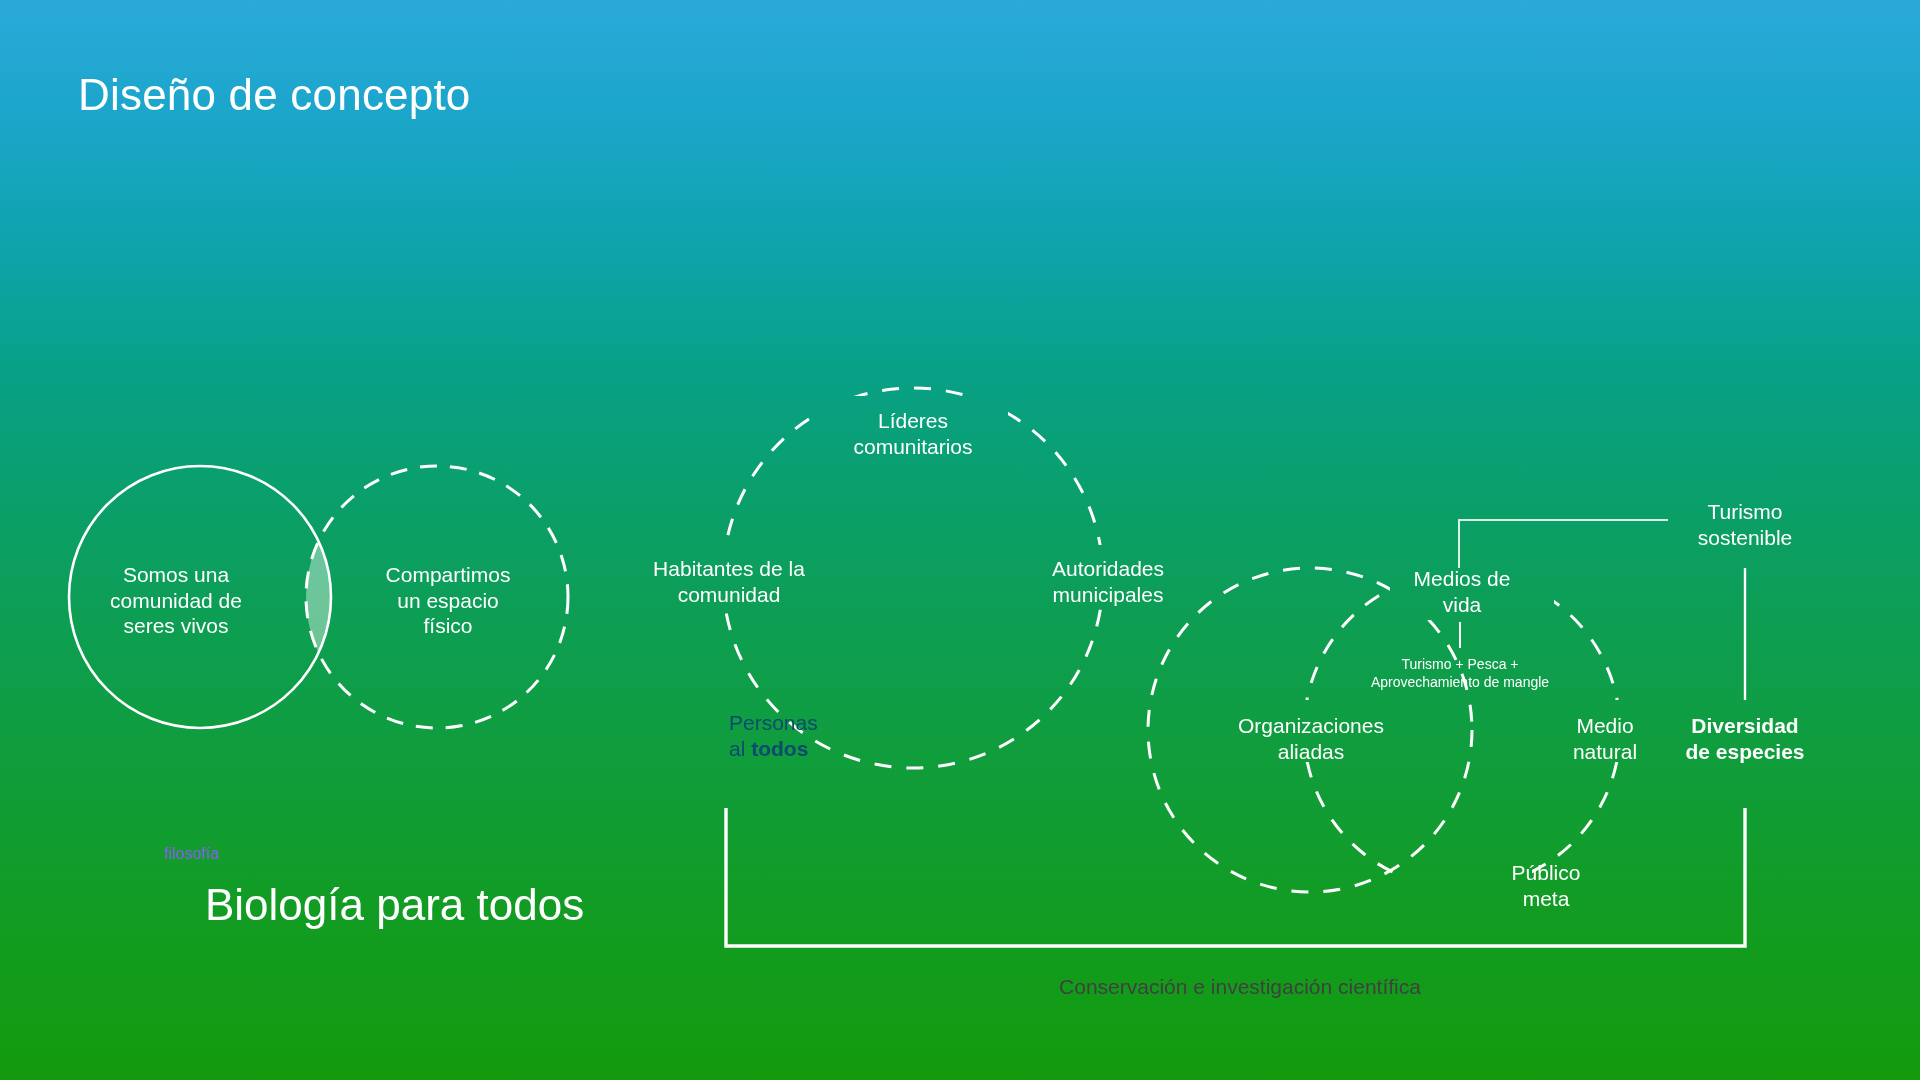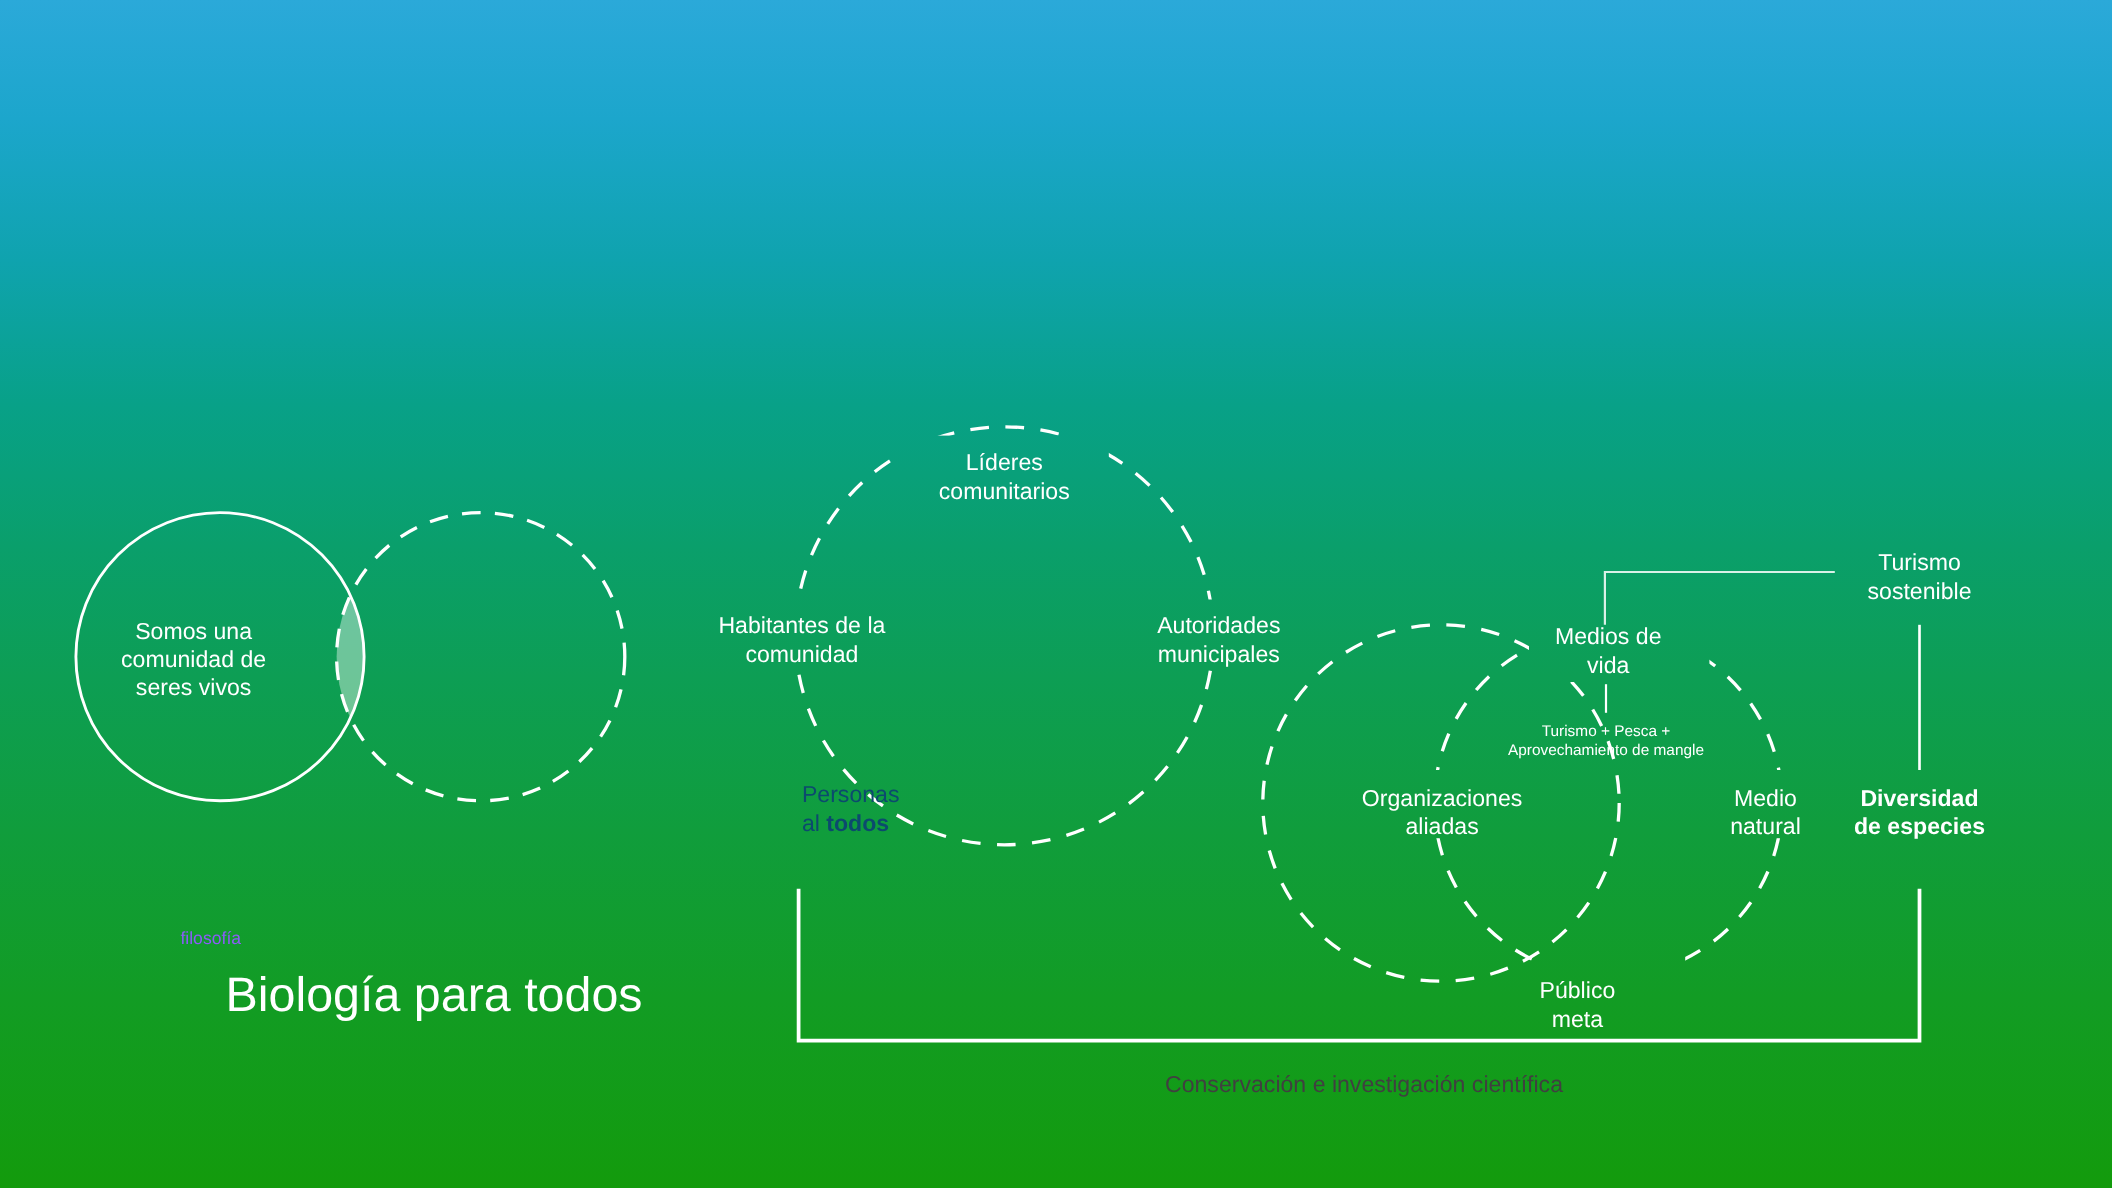--- a/index.html
+++ b/index.html
@@ -73,20 +73,21 @@
     left:1240px;top:975px;
     transform:translateX(-50%);
     font-size:21px;font-weight:400;color:#404040;white-space:nowrap;
   }
 </style>
 </head>
 <body>
 
 <div id="stage">
 
+  <div class="abs" id="page-title">Diseño de concepto</div>
 
   <svg id="art" viewBox="0 0 1920 1080" aria-hidden="true">
     <defs>
 
       <clipPath id="lensClip">
         <circle cx="200" cy="597" r="131"></circle>
       </clipPath>
 
       <mask id="maskRingA" maskUnits="userSpaceOnUse" x="0" y="0" width="1920" height="1080">
         <rect x="0" y="0" width="1920" height="1080" fill="#fff"></rect>
@@ -131,20 +132,23 @@
     <path d="M 1459 568 L 1459 520 L 1668 520" fill="none" stroke="#ffffff" stroke-width="2" opacity="0.85"></path>
 
     <line x1="1745" y1="568" x2="1745" y2="700" stroke="#ffffff" stroke-width="2.4"></line>
 
     <path d="M 726 808 L 726 946 L 1745 946 L 1745 808" fill="none" stroke="#ffffff" stroke-width="3.4"></path>
   </svg>
 
   <div class="lbl venn" style="left:176px;top:600px;">Somos una
 comunidad de
 seres vivos</div>
+  <div class="lbl venn" style="left:448px;top:600px;">Compartimos
+un espacio
+físico</div>
 
   <div class="abs" id="philo-kicker">filosofía</div>
   <div class="abs" id="philo-title">Biología para todos</div>
 
   <div class="lbl ring" style="left:913px;top:422px;margin-top:12px;">Líderes
 comunitarios</div>
   <div class="lbl ring" style="left:729px;top:582px;">Habitantes de la
 comunidad</div>
   <div class="lbl ring" style="left:1108px;top:582px;">Autoridades
 municipales</div>
@@ -155,21 +159,21 @@
   </div>
 
   <div class="lbl ring" style="left:1311px;top:739px;">Organizaciones
 aliadas</div>
   <div class="lbl ring" style="left:1462px;top:592px;">Medios de
 vida</div>
   <div class="lbl tiny" style="left:1460px;top:673px;">Turismo + Pesca +
 Aprovechamiento de mangle</div>
   <div class="lbl ring" style="left:1605px;top:739px;">Medio
 natural</div>
-  <div class="lbl ring" style="left:1434px;top:886px;margin-top:28px;">Público
+  <div class="lbl ring" style="left:1546px;top:886px;">Público
 meta</div>
 
   <div class="lbl ring" style="left:1745px;top:525px;">Turismo
 sostenible</div>
   <div class="lbl ring bold" style="left:1745px;top:739px;">Diversidad
 de especies</div>
 
   <div class="abs" id="bottom-caption">Conservación e investigación científica</div>
 
 </div>

